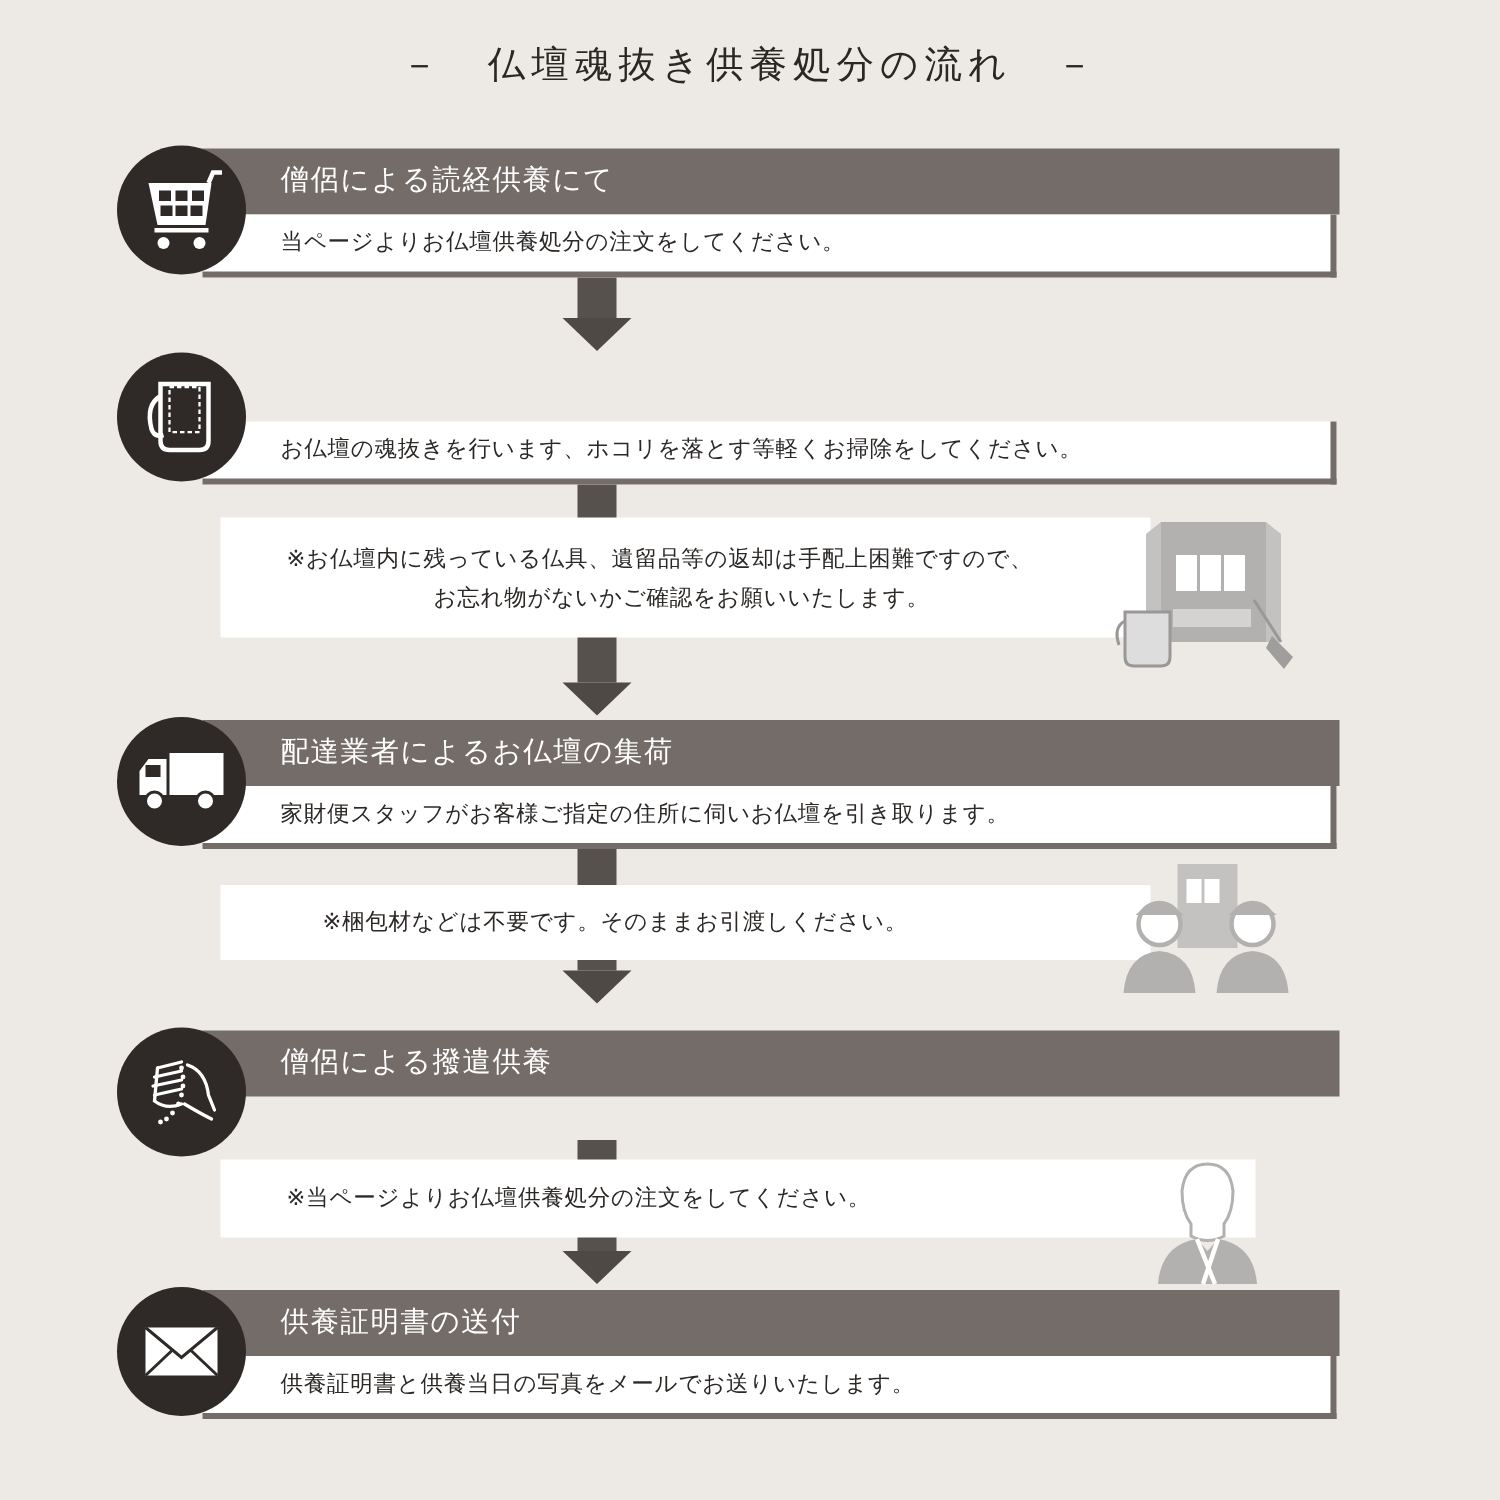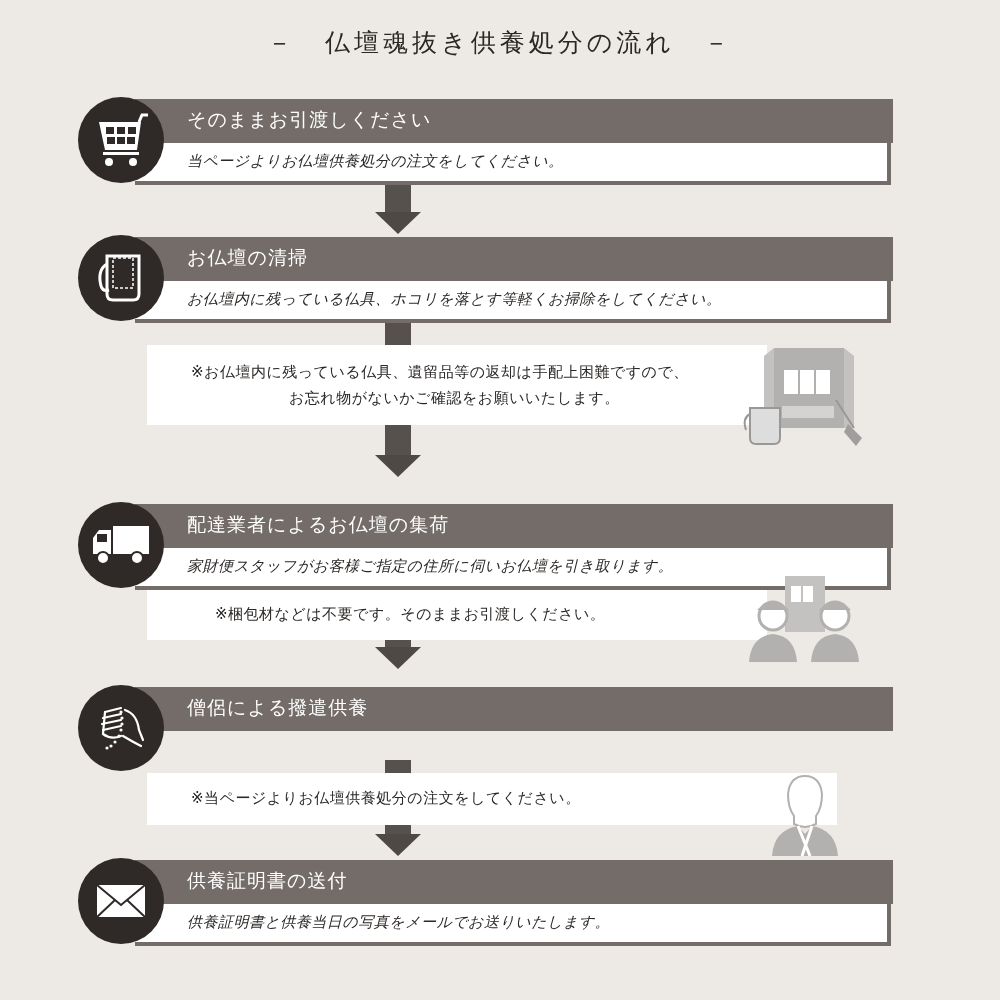--- a/index.html
+++ b/index.html
@@ -19,21 +19,21 @@
     background: #736c69;
   }
   .step .bar span {
     position: absolute; left: 52px; top: 8px; font-size: 19px; color: #ffffff; letter-spacing: 1px;
   }
   .step .sub {
     position: absolute; left: 57px; top: 44px; width: 752px; height: 38px;
     background: #ffffff; border-right: 4px solid #736c69; border-bottom: 4px solid #736c69;
   }
   .step .sub span {
-    position: absolute; left: 52px; top: 9px; font-size: 15px; color: #2b2826; letter-spacing: 0.5px; font-style: italic;
+    position: absolute; left: 52px; top: 9px; font-size: 15px; color: #2b2826; letter-spacing: 0.5px;
   }
   .step .circle {
     position: absolute; left: 0; top: -2px; width: 86px; height: 86px; border-radius: 50%;
     background: #2f2a28; display: flex; align-items: center; justify-content: center;
   }
   .connector {
     position: absolute; left: 385px; width: 26px; background: #57514e;
   }
   .arrow {
     position: absolute; left: 375px; width: 0; height: 0;
@@ -59,21 +59,21 @@
 <div class="arrow" style="top:455px;"></div>
 
 <div class="connector" style="top:565px;height:82px;"></div>
 <div class="arrow" style="top:647px;"></div>
 
 <div class="connector" style="top:760px;height:74px;"></div>
 <div class="arrow" style="top:834px;"></div>
 
 <div class="step" style="top:99px;">
   <div class="bar">
-      <span>そのままお引渡しください</span>
+      <span>僧侶による読経供養にて</span>
     </div>
   <div class="sub">
       <span>当ページよりお仏壇供養処分の注文をしてください。</span>
     </div>
   <div class="circle">
     <svg width="56" height="56" viewBox="0 0 56 56">
       <path d="M6 10 H48 L44 38 H12 Z" fill="#fff"></path>
       <rect x="13" y="15" width="8" height="7" fill="#2f2a28"></rect>
       <rect x="24" y="15" width="8" height="7" fill="#2f2a28"></rect>
       <rect x="35" y="15" width="8" height="7" fill="#2f2a28"></rect>
@@ -82,25 +82,22 @@
       <rect x="34" y="25" width="8" height="7" fill="#2f2a28"></rect>
       <path d="M46 10 L49 3 H55" stroke="#fff" stroke-width="3" fill="none"></path>
       <rect x="10" y="40" width="36" height="3" fill="#fff"></rect>
       <circle cx="16" cy="50" r="4" fill="#fff"></circle>
       <circle cx="40" cy="50" r="4" fill="#fff"></circle>
     </svg>
   </div>
 </div>
 
 <div class="step" style="top:237px;">
-  <div class="bar">
-      <span>お仏壇の清掃</span>
-    </div>
-  <div class="sub">
-      <span>お仏壇内に残っている仏具、ホコリを落とす等軽くお掃除をしてください。</span>
+  <div class="sub">
+      <span>お仏壇の魂抜きを行います、ホコリを落とす等軽くお掃除をしてください。</span>
     </div>
   <div class="circle">
     <svg width="56" height="56" viewBox="0 0 56 56">
       <path d="M14 6 H46 V44 Q46 50 40 50 H20 Q14 50 14 44 Z" fill="none" stroke="#fff" stroke-width="3"></path>
       <rect x="20" y="8" width="20" height="30" fill="none" stroke="#fff" stroke-width="1.5" stroke-dasharray="3 2"></rect>
       <path d="M14 14 Q4 20 8 36 Q10 42 16 40" fill="none" stroke="#fff" stroke-width="3"></path>
     </svg>
   </div>
 </div>
 
@@ -115,21 +112,21 @@
   <rect x="44" y="28" width="14" height="24" fill="#fff"></rect>
   <rect x="60" y="28" width="14" height="24" fill="#fff"></rect>
   <rect x="76" y="28" width="14" height="24" fill="#fff"></rect>
   <rect x="42" y="64" width="52" height="12" fill="#d5d3d1"></rect>
   <path d="M10 66 H40 V96 Q40 102 34 102 H16 Q10 102 10 96 Z" fill="#ddd" stroke="#9a9896" stroke-width="2"></path>
   <path d="M10 72 Q2 76 6 88" fill="none" stroke="#9a9896" stroke-width="2"></path>
   <line x1="96" y1="58" x2="114" y2="86" stroke="#9a9896" stroke-width="2"></line>
   <path d="M108 82 L122 96 L116 104 L104 90 Z" fill="#a09e9c"></path>
 </svg>
 
-<div class="step" style="top:504px;">
+<div class="step" style="top:480px;">
   <div class="bar">
       <span>配達業者によるお仏壇の集荷</span>
     </div>
   <div class="sub">
       <span>家財便スタッフがお客様ご指定の住所に伺いお仏壇を引き取ります。</span>
     </div>
   <div class="circle">
     <svg width="60" height="50" viewBox="0 0 60 50">
       <rect x="22" y="6" width="36" height="28" fill="#fff"></rect>
       <path d="M2 18 L8 10 H20 V34 H2 Z" fill="#fff"></path>

